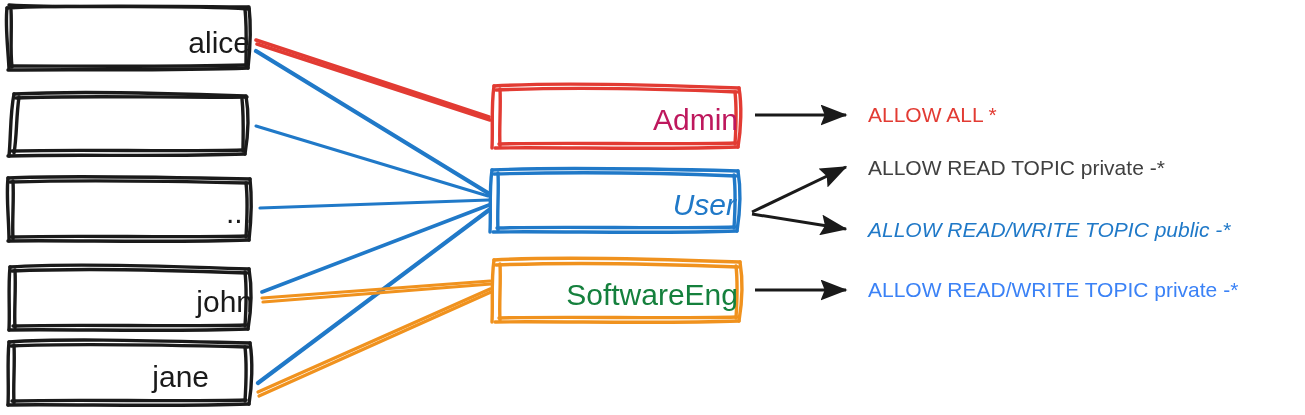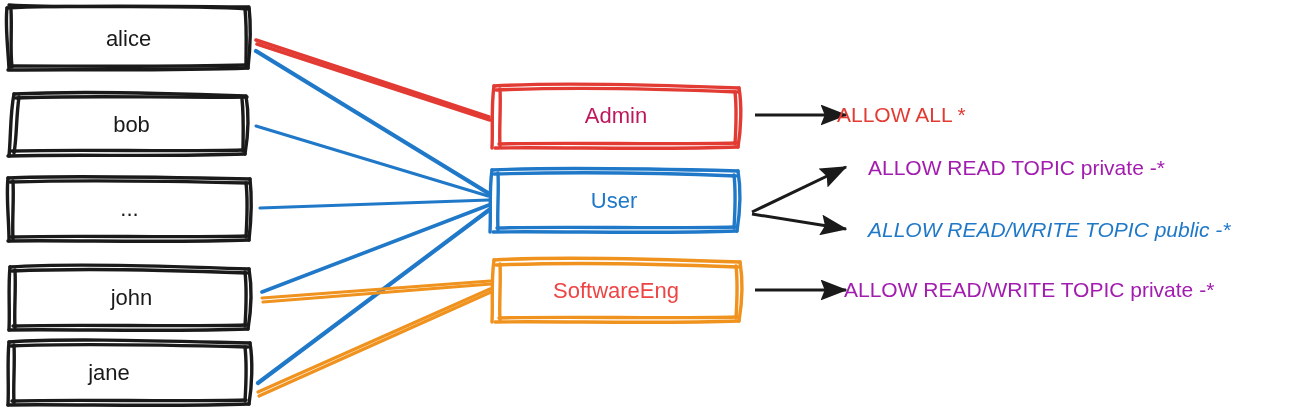--- a/index.html
+++ b/index.html
@@ -16,23 +16,23 @@
     font-family: "Liberation Sans", sans-serif;
   }
   #svg-layer {
     position: absolute;
     top: 0; left: 0;
     width: 1305px;
     height: 415px;
   }
   .node-label {
     position: absolute;
-    text-align: center;
+    text-align: right;
     font-family: "Liberation Sans", sans-serif;
-    font-size: 22px;
+    font-size: 30px;
     line-height: 1;
     white-space: nowrap;
     pointer-events: none;
   }
   .user-label {
     color: #1a1a1a;
   }
   .policy-label {
     position: absolute;
     font-family: "Liberation Sans", sans-serif;
@@ -184,27 +184,26 @@
     </g>
     <g>
       <path d="M752,214 L846,229" fill="none" stroke="#1a1a1a" stroke-width="3" marker-end="url(#arrowhead-black)"></path>
     </g>
     <g>
       <path d="M755,290 L846,290" fill="none" stroke="#1a1a1a" stroke-width="3" marker-end="url(#arrowhead-black)"></path>
     </g>
   </svg>
 
   <div class="node-label user-label" style="left:7px; top:28px; width:243px;">alice</div>
-  <div class="node-label user-label" style="left:10px; top:114px; width:243px;">bob</div>
   <div class="node-label user-label" style="left:8px; top:198px; width:243px;">...</div>
   <div class="node-label user-label" style="left:10px; top:287px; width:243px;">john</div>
   <div class="node-label user-label" style="left:9px; top:362px; width:200px;">jane</div>
 
   <div class="node-label" style="left:494px; top:105px; width:244px; color:#be185d;">Admin</div>
-  <div class="node-label" style="left:492px; top:190px; width:244px; color:#2079c8;">User</div>
-  <div class="node-label" style="left:494px; top:280px; width:244px; color:#ef4444;">SoftwareEng</div>
-
-  <div class="policy-label" style="left:837px; top:104px; color:#e23b33;">ALLOW ALL *</div>
-  <div class="policy-label" style="left:868px; top:157px; color:#a21caf;">ALLOW READ TOPIC private -*</div>
+  <div class="node-label" style="left:492px; top:190px; width:244px; color:#2079c8;font-style:italic;">User</div>
+  <div class="node-label" style="left:494px; top:280px; width:244px; color:#15803d;">SoftwareEng</div>
+
+  <div class="policy-label" style="left:868px; top:104px; color:#e23b33;">ALLOW ALL *</div>
+  <div class="policy-label" style="left:868px; top:157px; color:#404040;">ALLOW READ TOPIC private -*</div>
   <div class="policy-label" style="left:868px; top:219px; color:#2079c8;font-style:italic;">ALLOW READ/WRITE TOPIC public -*</div>
-  <div class="policy-label" style="left:844px; top:279px; color:#a21caf;">ALLOW READ/WRITE TOPIC private -*</div>
+  <div class="policy-label" style="left:868px; top:279px; color:#3b82f6;">ALLOW READ/WRITE TOPIC private -*</div>
 
 </div>
 
 </body></html>

